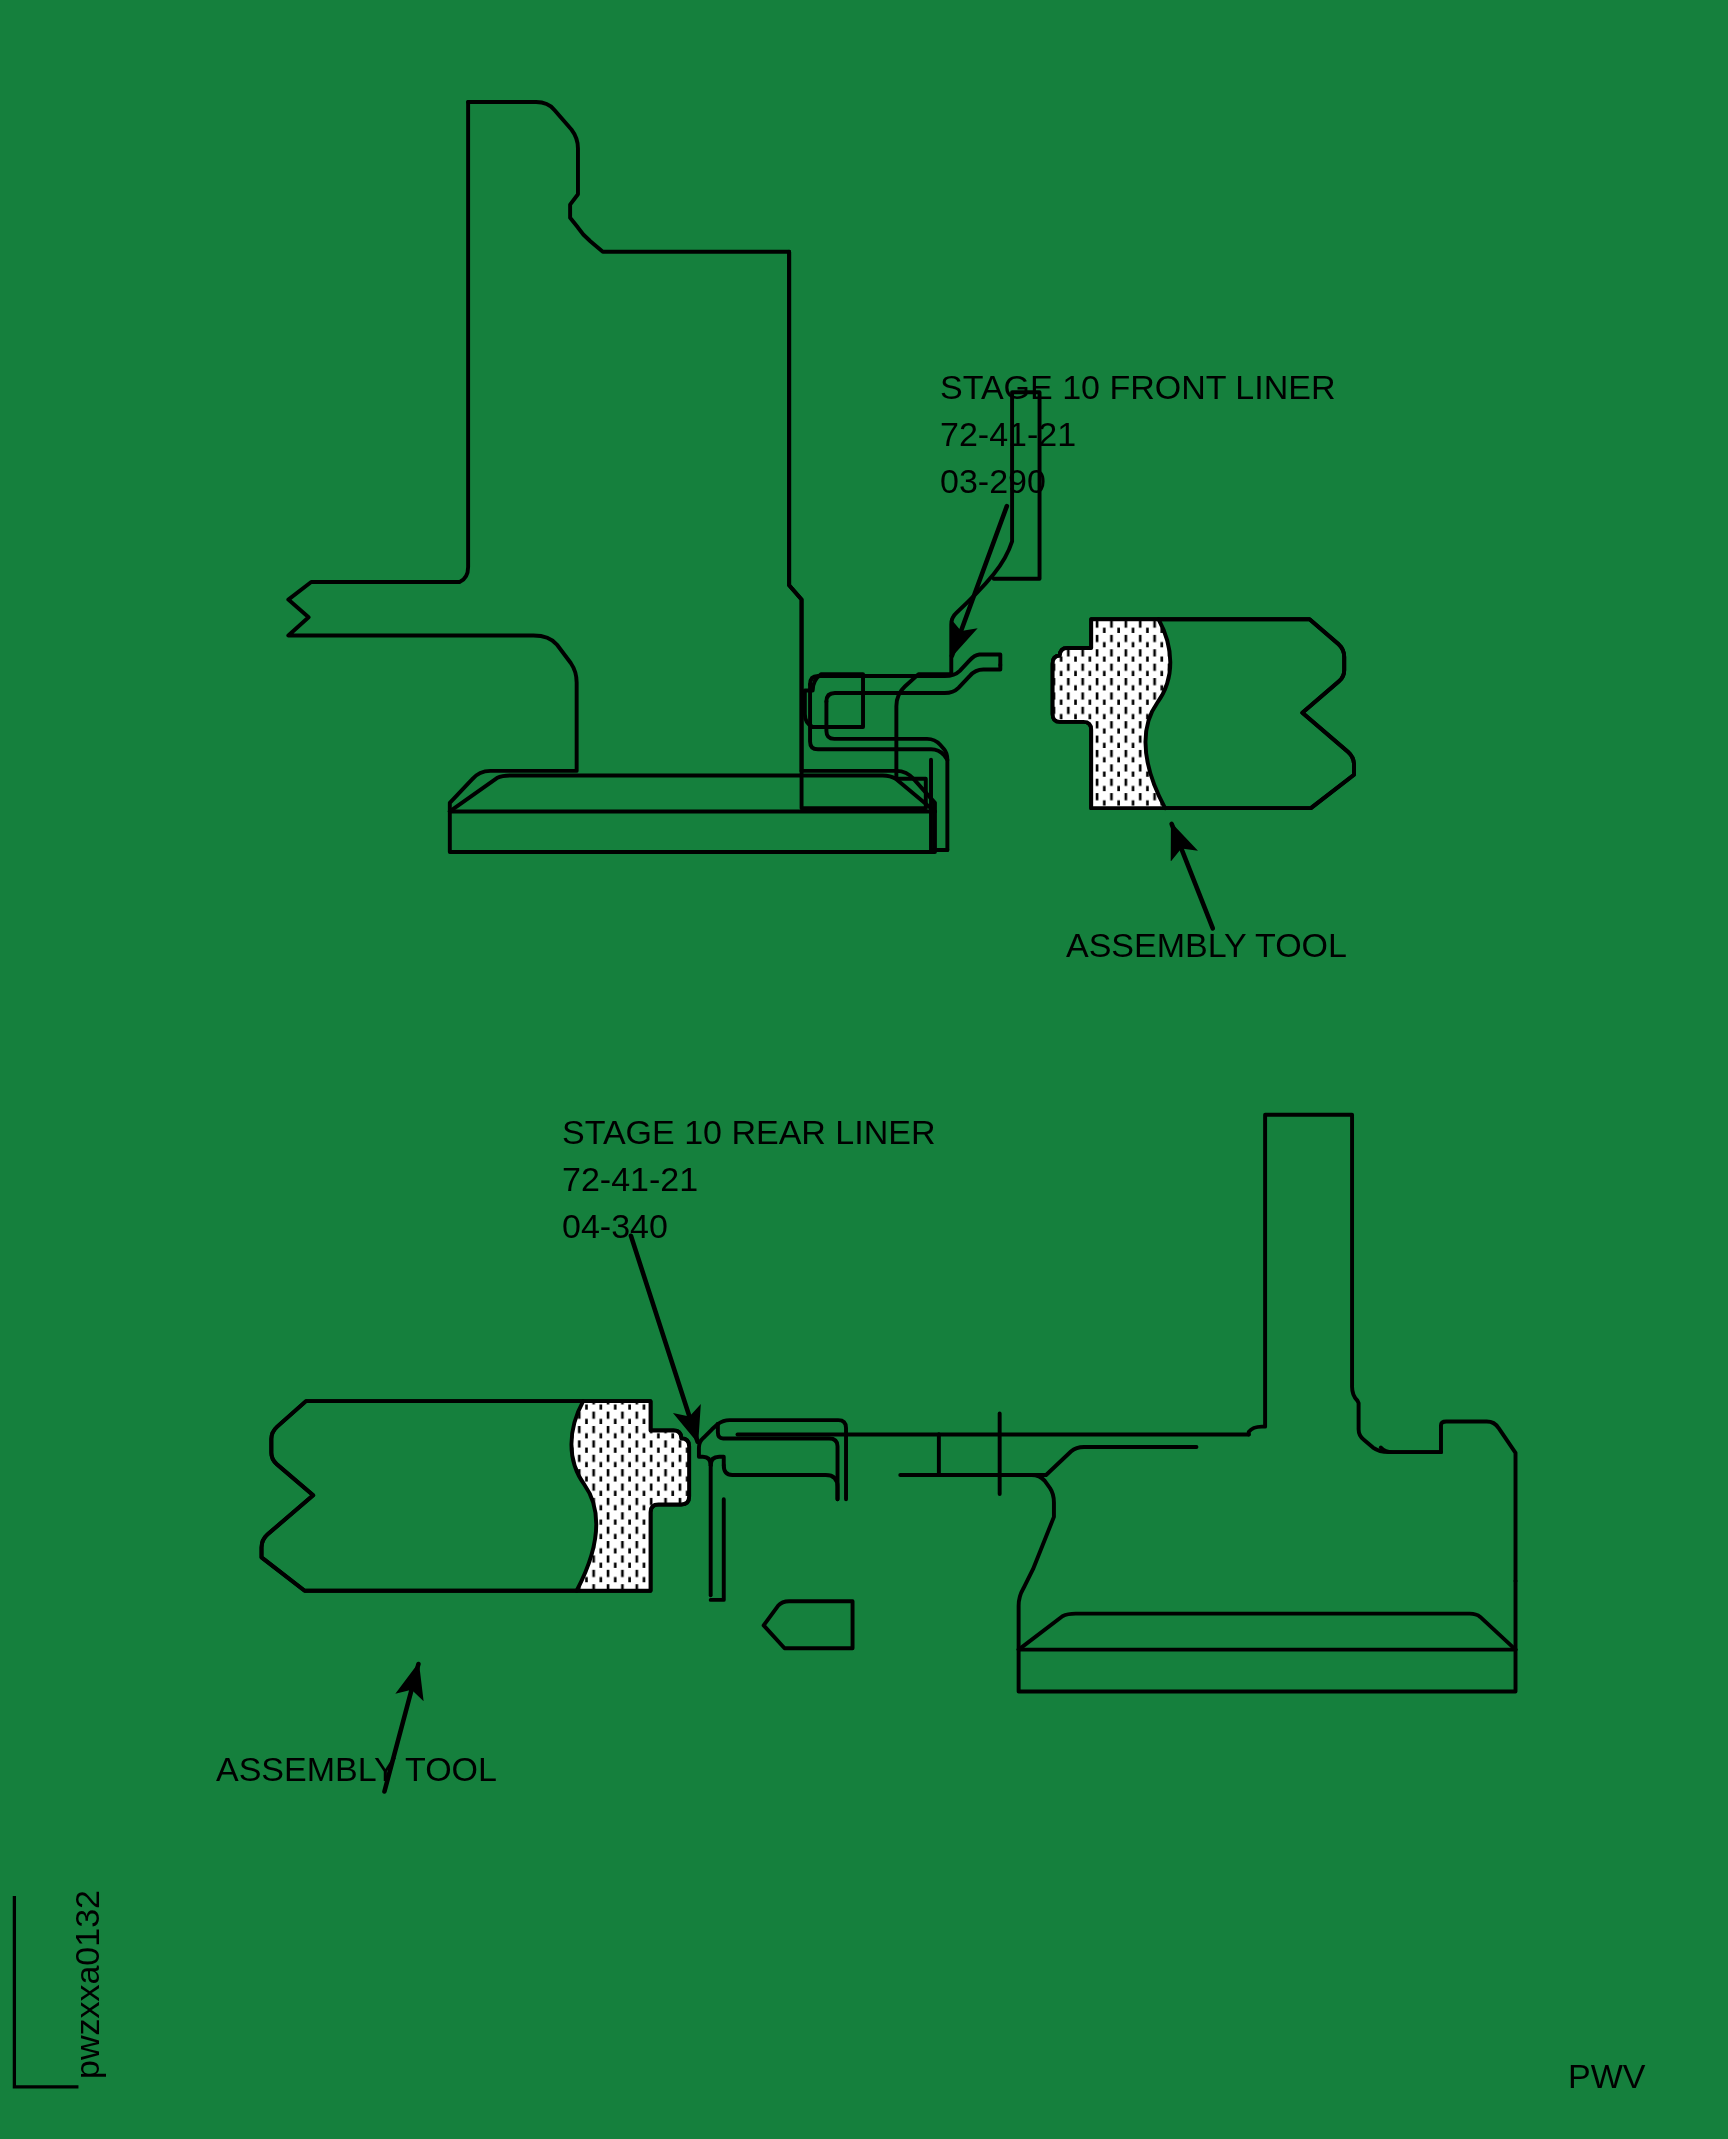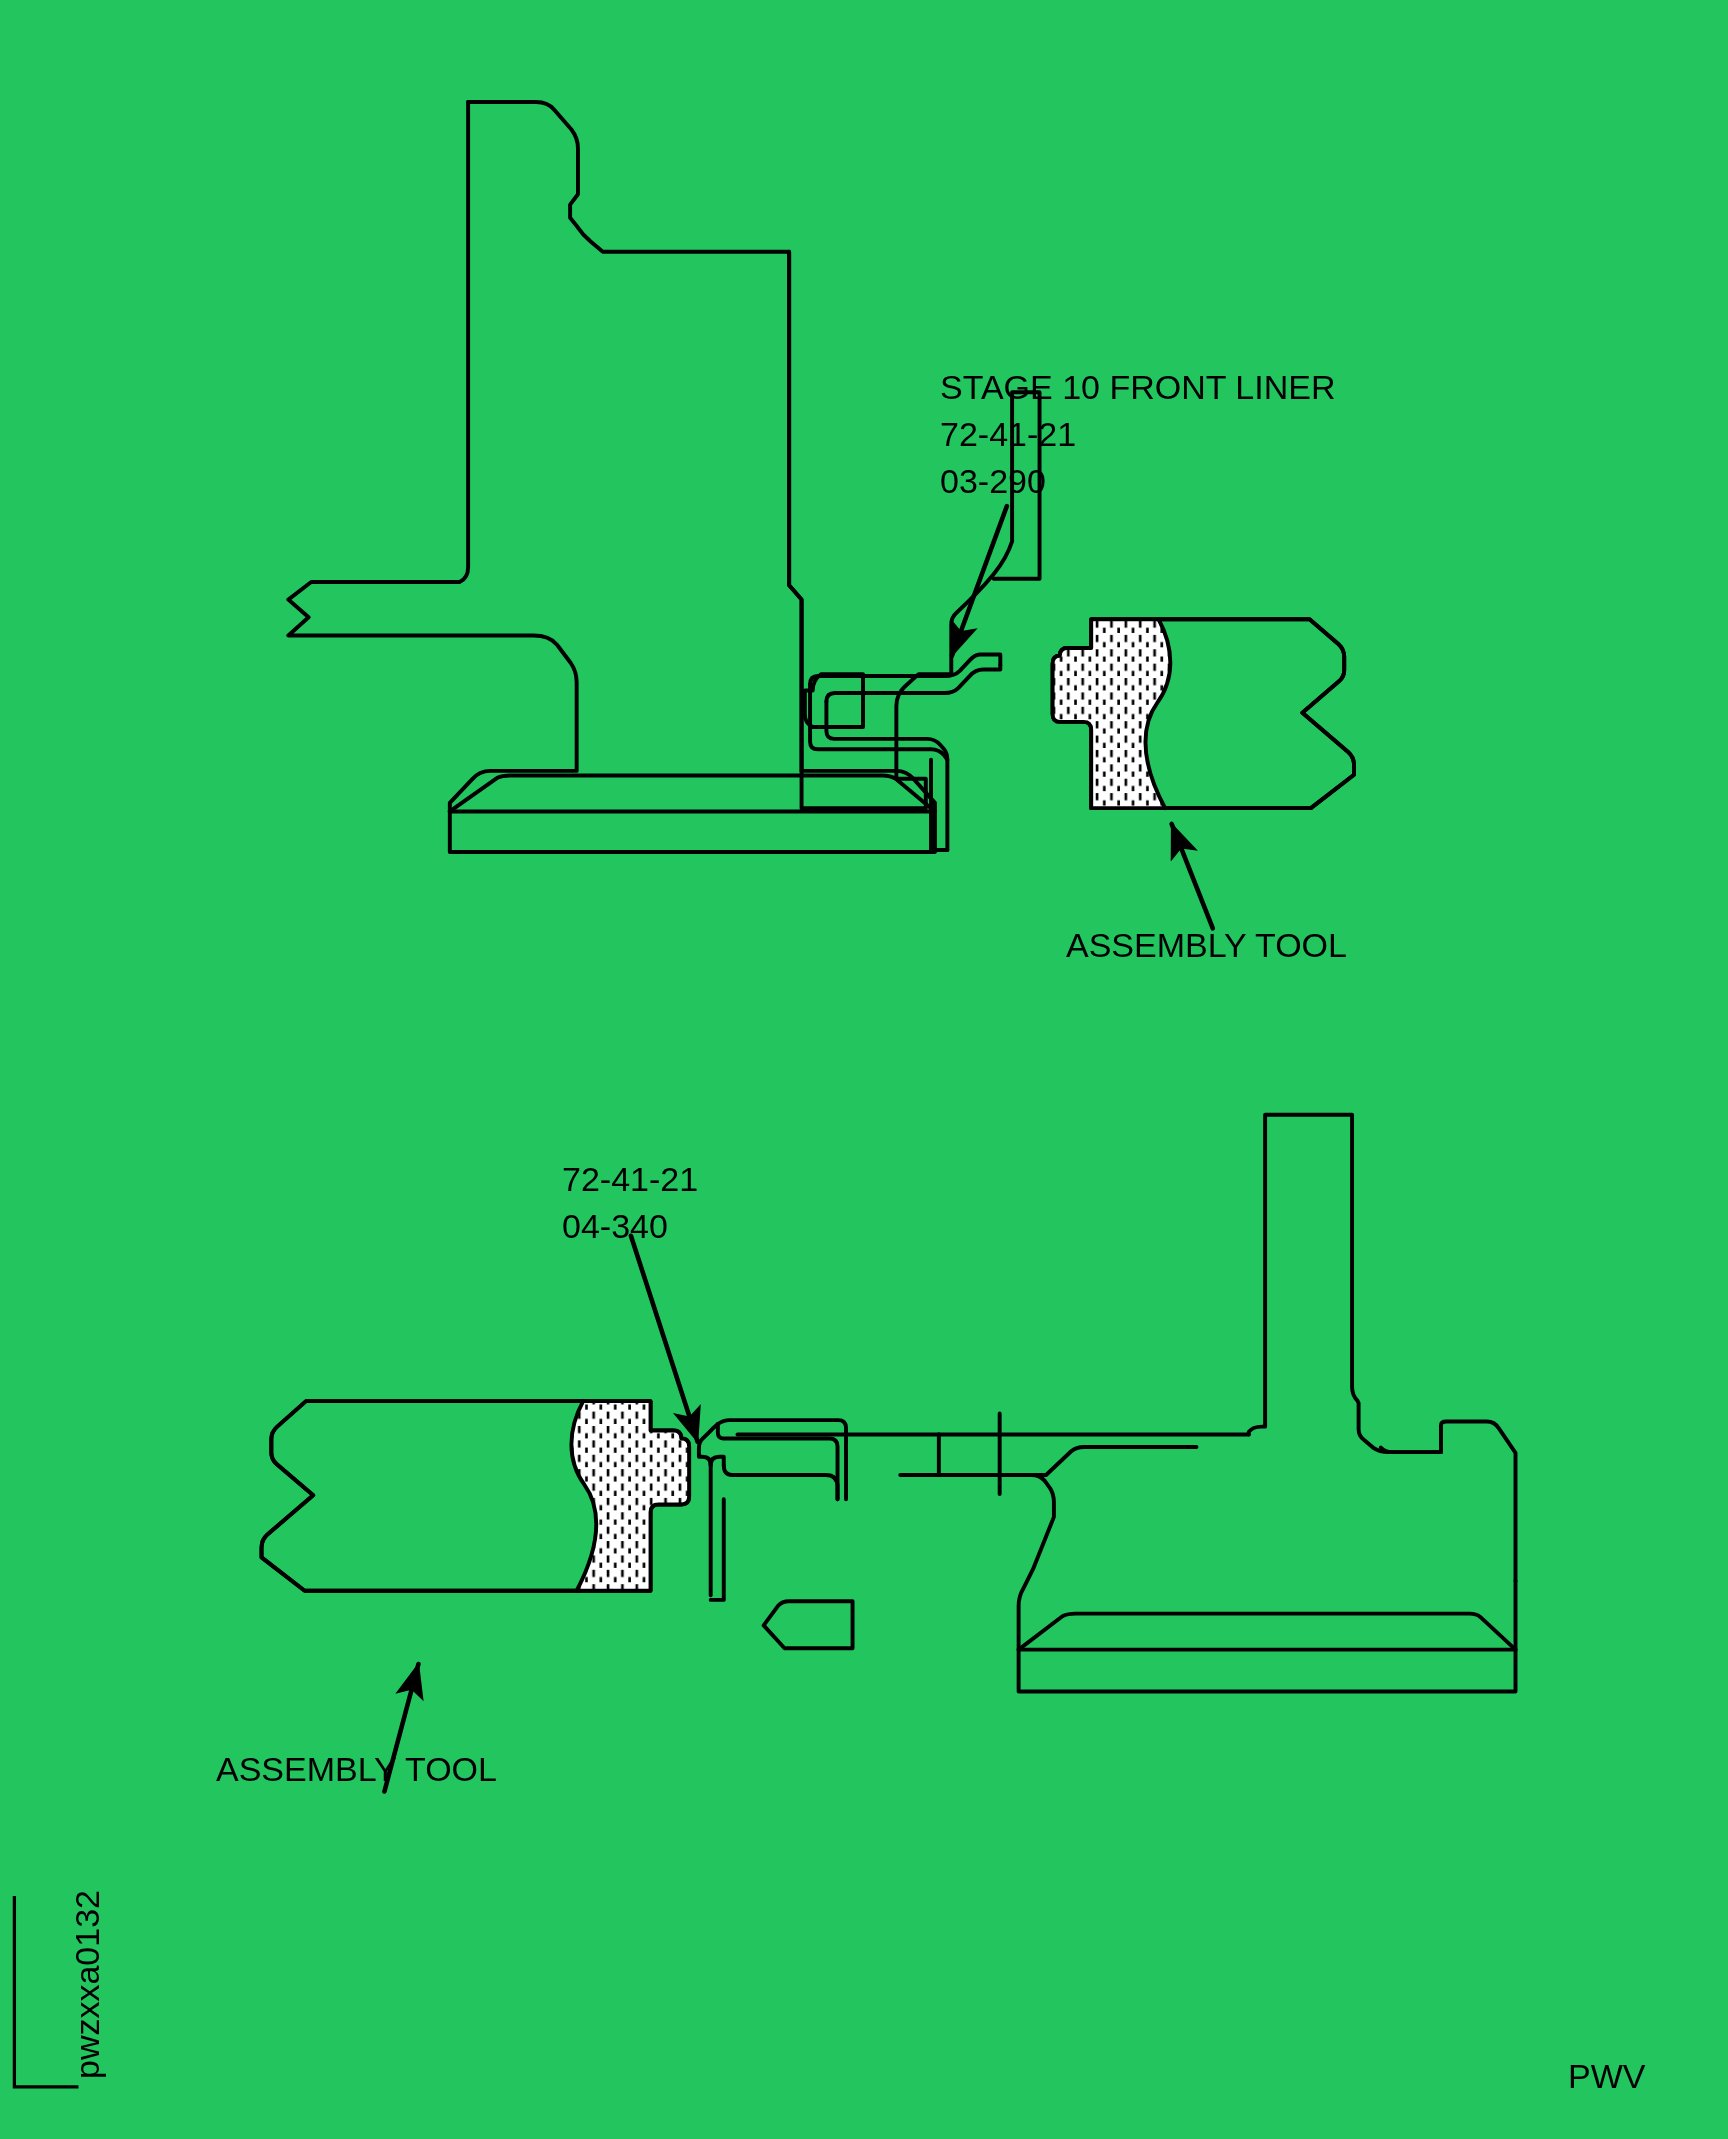--- a/index.html
+++ b/index.html
@@ -7,21 +7,21 @@
     padding: 0;
     background: #ffffff;
   }
   body {
     font-family: "Liberation Sans", sans-serif;
   }
   #page {
     position: relative;
     width: 1728px;
     height: 2140px;
-    background: #22c55e;
+    background: #15803d;
     overflow: hidden;
     text-decoration: underline;
   }
   #drawing {
     position: absolute;
     left: 0;
     top: 0;
     width: 1728px;
     height: 2140px;
   }
@@ -410,20 +410,21 @@
       <path d="M 22,2900 L 22,3192 L 120,3192"></path>
     </g>
   </svg>
 
   <div class="lbl" style="left:940px; top:364px;">STAGE 10 FRONT LINER</div>
   <div class="lbl" style="left:940px; top:411px;">72-41-21</div>
   <div class="lbl" style="left:940px; top:458px;">03-290</div>
 
   <div class="lbl" style="left:1066px; top:922px;">ASSEMBLY TOOL</div>
 
+  <div class="lbl" style="left:562px; top:1109px;">STAGE 10 REAR LINER</div>
   <div class="lbl" style="left:562px; top:1156px;">72-41-21</div>
   <div class="lbl" style="left:562px; top:1203px;text-align:right;">04-340</div>
 
   <div class="lbl" style="left:216px; top:1746px;">ASSEMBLY TOOL</div>
 
   <div class="lbl-vert" style="left:68px; top:2079px;">pwzxxa0132</div>
 
   <div class="lbl" style="left:1568px; top:2053px;">PWV</div>
 
 </div>

